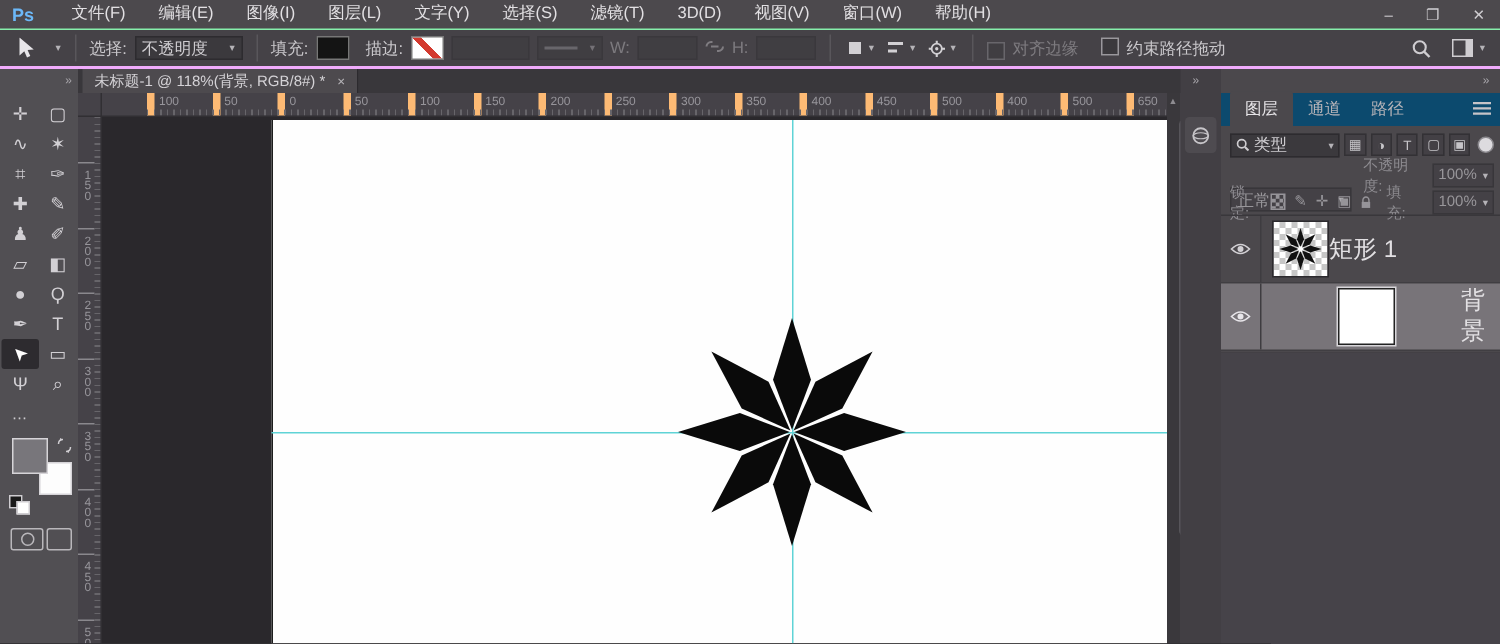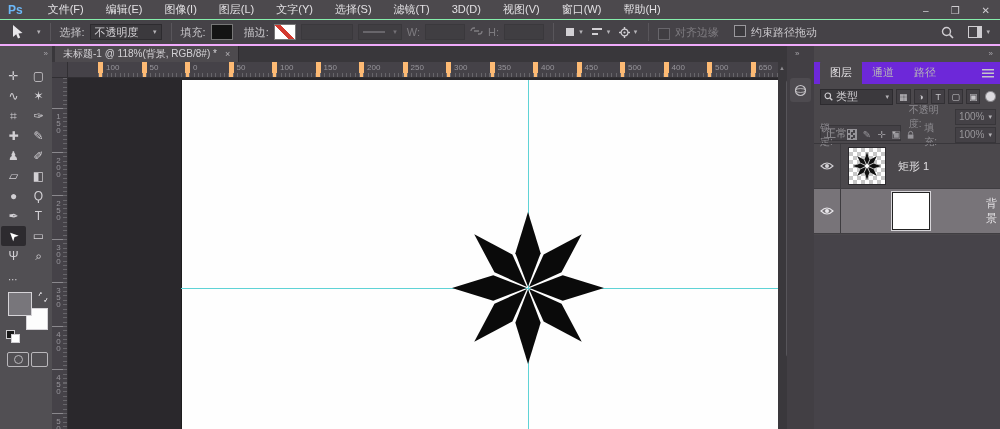--- a/index.html
+++ b/index.html
@@ -68,21 +68,21 @@
   .guide-h{position:absolute;left:181px;top:288px;width:597px;height:1px;z-index:2;}
   .star-wrap{position:absolute;left:448px;top:208px;z-index:3;}
   
   .vscroll{position:absolute;left:778px;top:62px;width:9px;height:367px;background:#3a383c;}
   .vscroll .arr{position:absolute;top:3px;left:1px;color:#8e8c91;font-size:6px;}
   .vscroll .thumb{position:absolute;left:1px;top:18px;width:7px;height:277px;background:#57555a;border-radius:3px;}
   
   .dock-strip{position:absolute;left:787px;top:46px;width:27px;height:383px;background:#423f44;z-index:4;}
   .strip-btn{position:absolute;left:3px;top:32px;width:21px;height:24px;background:#4e4b50;border-radius:3px;display:flex;align-items:center;justify-content:center;}
   .panel{position:absolute;left:814px;top:46px;width:186px;height:383px;background:#4b484c;z-index:4;}
-  .panel-tabs{position:absolute;left:0;top:16px;width:186px;height:22px;background:#6d28d9;display:flex;align-items:flex-end;padding-left:6px;box-sizing:border-box;}
+  .panel-tabs{position:absolute;left:0;top:16px;width:186px;height:22px;background:#0c4a6e;display:flex;align-items:flex-end;padding-left:6px;box-sizing:border-box;}
   .ptab{padding:4px 10px 4px;font-size:11px;color:#b6b4b8;}
   .ptab.active{background:#4b484c;color:#e6e4e7;border-radius:2px 2px 0 0;}
   .panel-menu-icon{position:absolute;right:6px;top:22px;}
   .filter-row{position:absolute;left:6px;top:42px;right:4px;height:17px;display:flex;align-items:center;gap:3px;}
   .type-field{width:76px;height:16px;background:#3b393d;border:1px solid #2d2b2f;display:flex;align-items:center;padding:0 3px;box-sizing:border-box;gap:3px;color:#cfcdd1;}
   .f-icn{width:15px;height:15px;background:#434045;border:1px solid #333135;display:flex;align-items:center;justify-content:center;font-size:9px;color:#c6c4c8;box-sizing:border-box;}
   .f-toggle{width:9px;height:9px;border-radius:50%;background:#dddbdf;border:1px solid #8a888d;margin-left:2px;}
   .blend-row{position:absolute;left:6px;top:62px;right:4px;height:17px;display:flex;align-items:center;}
   .blend-box{width:82px;height:16px;background:#444146;border:1px solid #38363a;display:flex;align-items:center;justify-content:space-between;padding:0 4px;box-sizing:border-box;color:#98969a;margin-top:33px;}
   .dim-label{color:#8d8b90;font-size:10px;}
@@ -90,21 +90,21 @@
   .lock-row{position:absolute;left:6px;top:81px;right:4px;height:15px;display:flex;align-items:center;gap:6px;color:#8d8b90;font-size:10px;}
   .lock-ic{font-size:10px;color:#969499;}
   .mini-check{width:9px;height:9px;background:repeating-conic-gradient(#969499 0% 25%,transparent 0% 50%);background-size:5px 5px;border:1px solid #969499;}
   .layers-list{position:absolute;left:0;top:97px;width:186px;height:91px;border-top:1px solid #39373b;border-bottom:1px solid #39373b;}
   .layer-row{position:relative;height:45px;display:flex;align-items:center;border-bottom:1px solid #403e42;box-sizing:border-box;}
   .layer-row.selected{background:#787479;gap:44px;}
   .eye-cell{width:26px;height:100%;display:flex;align-items:center;justify-content:center;border-right:1px solid #3e3c40;flex:none;}
   .thumb{width:38px;height:38px;margin-left:7px;flex:none;box-sizing:border-box;}
   .thumb.checker{background:repeating-conic-gradient(#c7c7c7 0% 25%,#ffffff 0% 50%);background-size:8px 8px;display:flex;align-items:center;justify-content:center;border:1px solid #2c2a2e;}
   .thumb.white{background:#fff;border:1px solid #222;box-shadow:0 0 0 1px #d8d6da;}
-  .layer-name{margin-left:12px;font-size:11px;color:#e2e0e3;flex:1;}
+  .layer-name{margin-left:0;font-size:16px;color:#e2e0e3;flex:1;}
   .layer-lock{margin-right:10px;}
   .panel-rest{position:absolute;left:0;top:189px;width:186px;height:194px;background:#464349;}
 </style>
 </head>
 <body>
 
 <div class="app">
 
   <div class="menubar">
     <span class="ps-logo">Ps</span>

